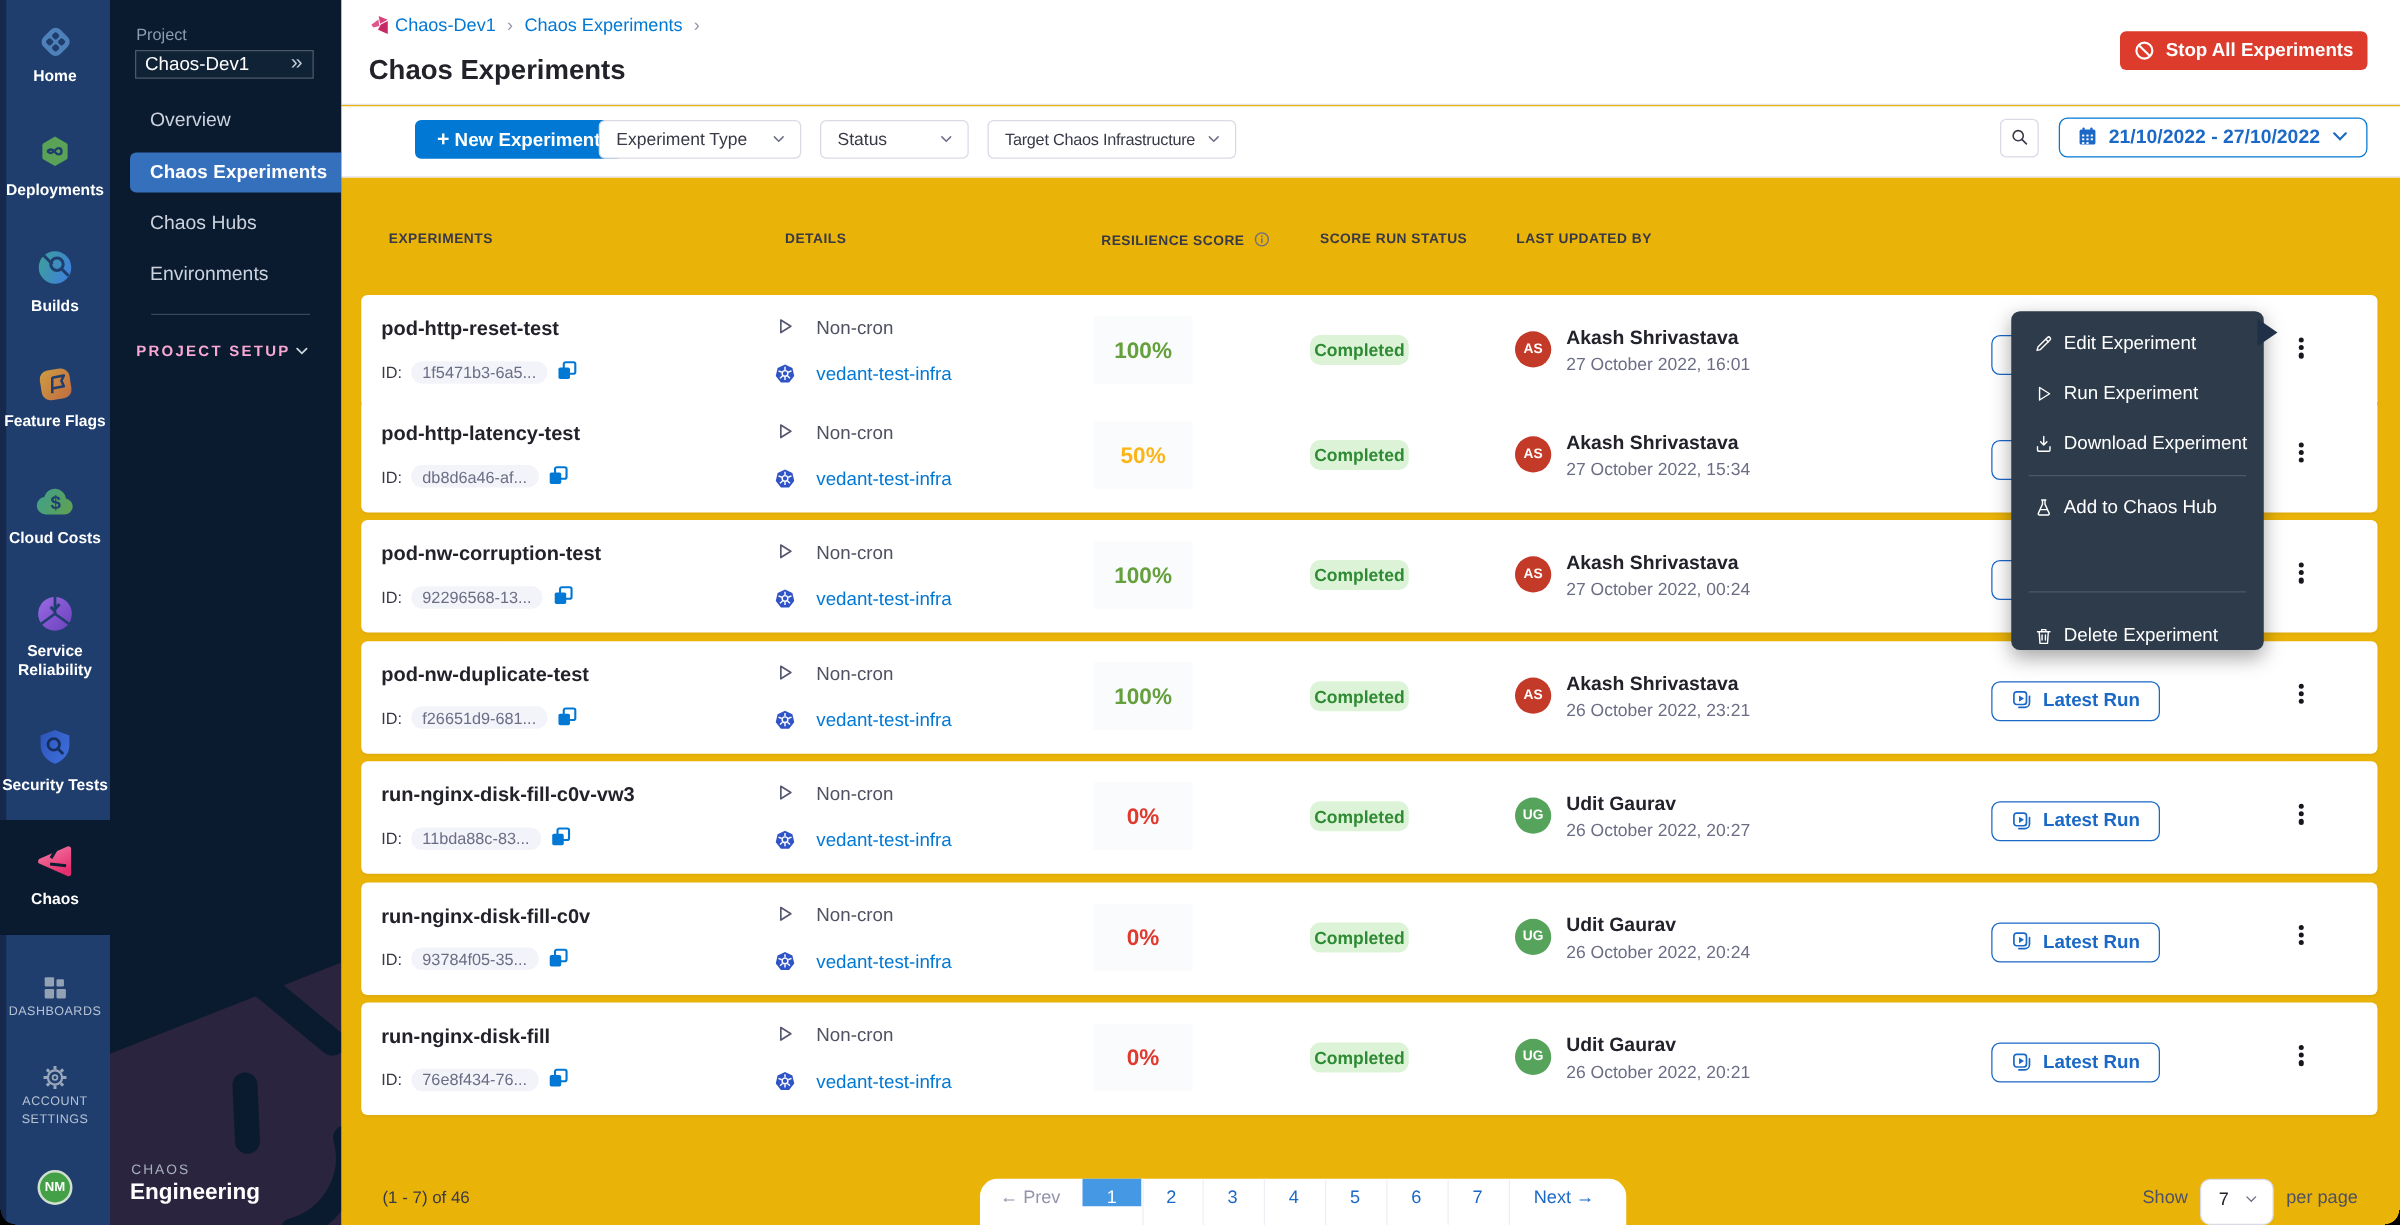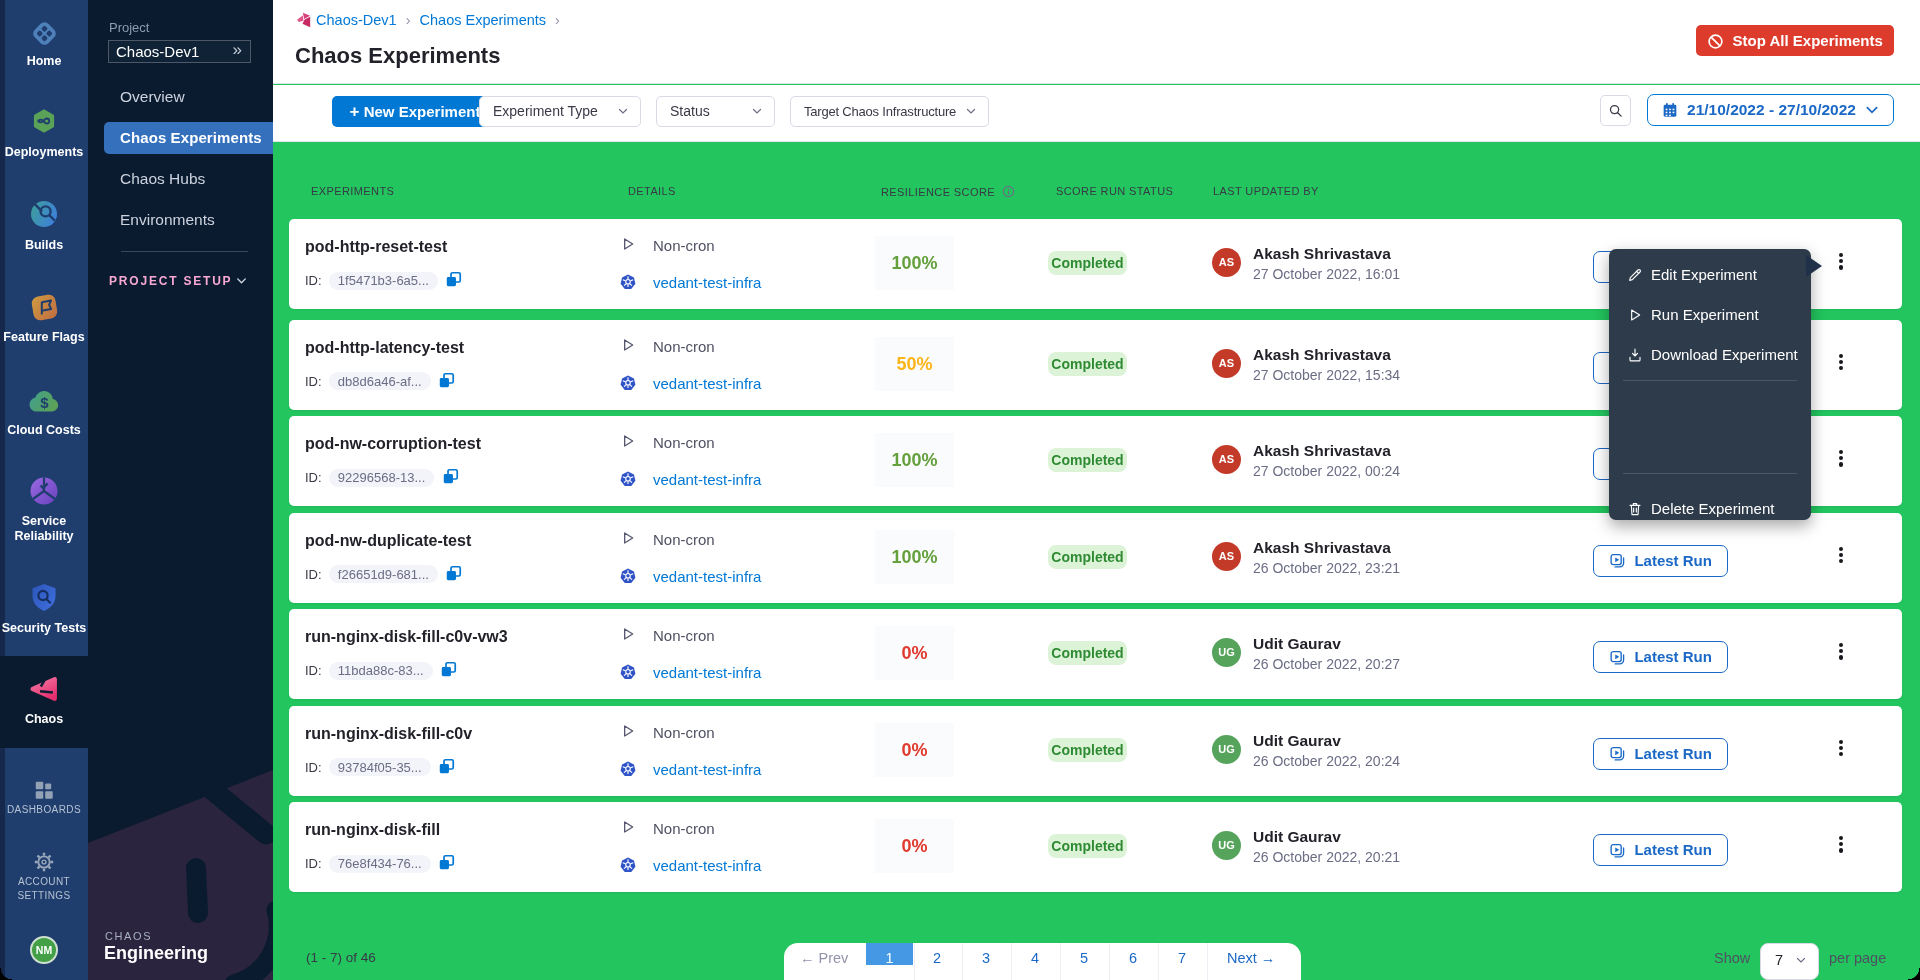--- a/index.html
+++ b/index.html
@@ -22,35 +22,35 @@
 #sactive { position:absolute; left:16px; top:122px; width:169px; height:32px; background:#3570bd; border-radius:5px 0 0 5px; }
 #sactive span { position:absolute; left:16px; top:7px; color:#fff; font-size:15px; font-weight:bold; letter-spacing:0.1px; }
 #sdivide { position:absolute; left:33px; top:251px; width:127px; height:1px; background:#3a4658; }
 #psetup { position:absolute; left:21px; top:274px; color:#f9a8d4; font-size:12px; font-weight:bold; letter-spacing:1.8px; }
 #psetup svg { position:absolute; left:126px; top:0px; }
 #brand1 { position:absolute; left:17px; top:930px; color:#a6b0c2; font-size:11px; letter-spacing:1.6px; }
 #brand2 { position:absolute; left:16px; top:943px; color:#fff; font-size:18px; font-weight:bold; }
 
 
 
-#main { position:absolute; left:273px; top:0; width:1647px; height:980px; background:#22c55e; }
+#main { position:absolute; left:273px; top:0; width:1647px; height:980px; background:#eab308; }
 #header { position:absolute; left:0; top:0; width:1647px; height:84px; background:#fff; border-bottom:1px solid #e3e4ea; }
 #crumb { position:absolute; left:23px; top:12px; font-size:14.5px; color:#0278d5; }
 #crumb .sep { color:#9293ab; padding:0 5px; }
 #h1 { position:absolute; left:22px; top:43px; font-size:22px; font-weight:bold; color:#22222a; }
 #stopall { position:absolute; right:26px; top:25px; width:198px; height:31px; background:#dd3b2b; border-radius:5px; color:#fff; font-weight:bold; font-size:15px; text-align:center; line-height:31px; }
 #toolbar { position:absolute; left:0; top:85px; width:1647px; height:57px; background:#fff; border-bottom:1px solid #e3e4ea; }
 #newexp { position:absolute; left:23px; top:11px; width:166px; height:31px; background:#0278d5; border-radius:5px; color:#fff; font-weight:bold; font-size:15px; text-align:center; line-height:31px;margin-left:36px; }
 .seldrop { position:absolute; top:11px; height:31px; border:1px solid #d9dae5; border-radius:5px; background:#fff; color:#383946; font-size:14px; line-height:29px; padding-left:13px; }
 .seldrop .chev { position:absolute; right:11px; top:0; color:#6b6d85; }
 #searchbtn { position:absolute; left:1327px; top:10px; width:31px; height:31px; border:1px solid #d9dae5; border-radius:5px; background:#fff; text-align:center; line-height:34px; }
 #daterange { position:absolute; left:1374px; top:9px; width:247px; height:32px; border:1.6px solid #0278d5; border-radius:7px; background:#fff; color:#1b68c6; font-weight:bold; font-size:15.5px; text-align:center; line-height:29px; }
 
 
-.thead { position:absolute; font-size:11px; font-weight:normal; color:#383946; letter-spacing:0.4px; top:185px; }
+.thead { position:absolute; font-size:11px; font-weight:bold; color:#383946; letter-spacing:0.4px; top:185px; }
 .card { position:absolute; left:16px; width:1613px; height:90px; background:#fff; border-radius:5px; box-shadow:0 1px 2px rgba(40,41,61,0.06); }
 .xname { position:absolute; left:16px; top:19px; font-size:16px; font-weight:bold; color:#22222a; }
 .xid { position:absolute; left:16px; top:52px; font-size:13px; color:#383946; }
 .idpill { display:inline-block; background:#f3f3fa; border-radius:9px; color:#6b6d85; font-size:13px; padding:1.5px 9px; }
 .det1 { position:absolute; left:331px; top:17px; }
 .noncron { position:absolute; left:33px; top:1px; font-size:15px; color:#4f5162; white-space:nowrap; }
 .det2 { position:absolute; left:331px; top:55px; }
 .kicon { position:absolute; top:0px; }
 .infra { position:absolute; left:33px; top:0px; font-size:15px; color:#0278d5; white-space:nowrap; }
 .score { position:absolute; left:586px; top:17px; width:79px; height:54px; background:#fafbfc; text-align:center; line-height:54px; font-size:18px; font-weight:bold; }
@@ -307,21 +307,21 @@
   <div class="thead" style="left:608px">RESILIENCE SCORE &nbsp;<svg width="13" height="13" viewBox="0 0 24 24" style="vertical-align:-2px">
         <g fill="none" stroke="#6b6d85" stroke-width="2">
           <circle cx="12" cy="12" r="9.5"></circle>
         </g>
         <rect x="10.9" y="10.5" width="2.2" height="7" fill="#6b6d85"></rect>
         <rect x="10.9" y="6.3" width="2.2" height="2.4" fill="#6b6d85"></rect>
       </svg></div>
   <div class="thead" style="left:783px">SCORE RUN STATUS</div>
   <div class="thead" style="left:940px">LAST UPDATED BY</div>
 
-<div class="card" style="top:219px">
+<div class="card" style="top:236px">
   <div class="xname">pod-http-reset-test</div>
   <div class="xid">ID: &nbsp;<span class="idpill">1f5471b3-6a5...</span>&nbsp; <svg width="17" height="17" viewBox="0 0 24 24" style="vertical-align:-3px">
 <rect x="8.5" y="2.5" width="13" height="13" rx="2" fill="none" stroke="#0278d5" stroke-width="2.4"></rect>
 <rect x="2.5" y="8.5" width="13" height="13" rx="2" fill="#0278d5"></rect>
         </svg></div>
   <div class="det1"><span class="picon"><svg width="16" height="16" viewBox="0 0 24 24">
             <path d="M7 4.5l12 7.5-12 7.5z" fill="none" stroke="#565770" stroke-width="2" stroke-linejoin="round"></path>
           </svg></span><span class="noncron">Non-cron</span></div>
   <div class="det2">
         <span class="kicon"><svg width="16" height="16" viewBox="0 0 24 24" style="vertical-align:-2px">
@@ -620,20 +620,29 @@
     </div>
   <div class="mi" style="top:86px">
       <span class="ic"><svg width="16" height="16" viewBox="0 0 24 24">
           <g fill="none" stroke="#fff" stroke-width="1.7" stroke-linecap="round" stroke-linejoin="round">
             <path d="M12 3.2v10M8.2 9.6l3.8 3.9 3.8-3.9M4.5 15.5v4c0 .8.6 1.4 1.4 1.4h12.2c.8 0 1.4-.6 1.4-1.4v-4"></path>
           </g>
         </svg></span>
       <span class="tx">Download Experiment</span>
     </div>
   <div class="mdiv" style="top:131px"></div>
+  <div class="mi" style="top:137px">
+      <span class="ic"><svg width="16" height="16" viewBox="0 0 24 24">
+          <g fill="none" stroke="#fff" stroke-width="1.7" stroke-linecap="round" stroke-linejoin="round">
+            <path d="M9.5 3h5M10.5 3v5L5.5 19a1.4 1.4 0 0 0 1.3 2h10.4a1.4 1.4 0 0 0 1.3-2l-5-11V3"></path>
+            <path d="M8 14.5h8"></path>
+          </g>
+        </svg></span>
+      <span class="tx">Add to Chaos Hub</span>
+    </div>
   <div class="mdiv" style="top:224px"></div>
   <div class="mi" style="top:240px">
       <span class="ic"><svg width="16" height="16" viewBox="0 0 24 24">
           <g fill="none" stroke="#fff" stroke-width="1.7" stroke-linecap="round" stroke-linejoin="round">
             <path d="M4.5 6.5h15M9.5 6V4h5v2M6.5 6.5l1 14h9l1-14M10 10.5v6M14 10.5v6"></path>
           </g>
         </svg></span>
       <span class="tx">Delete Experiment</span>
     </div>
 </div>

